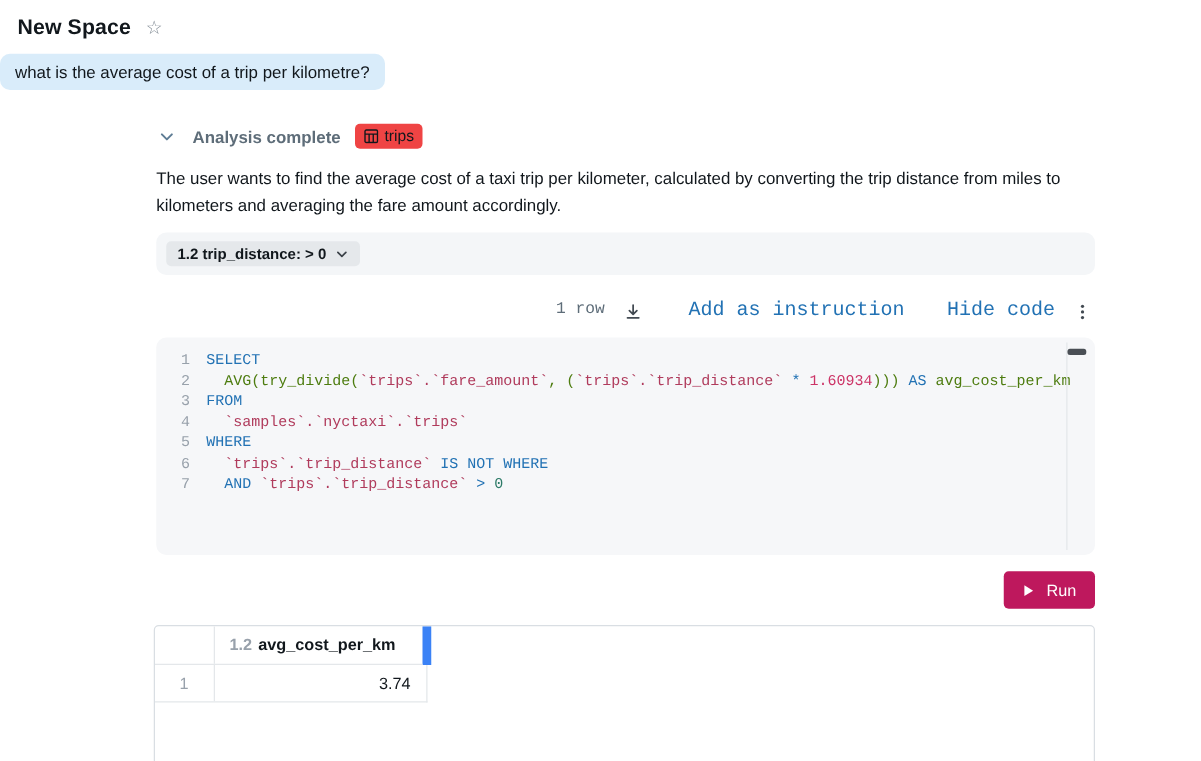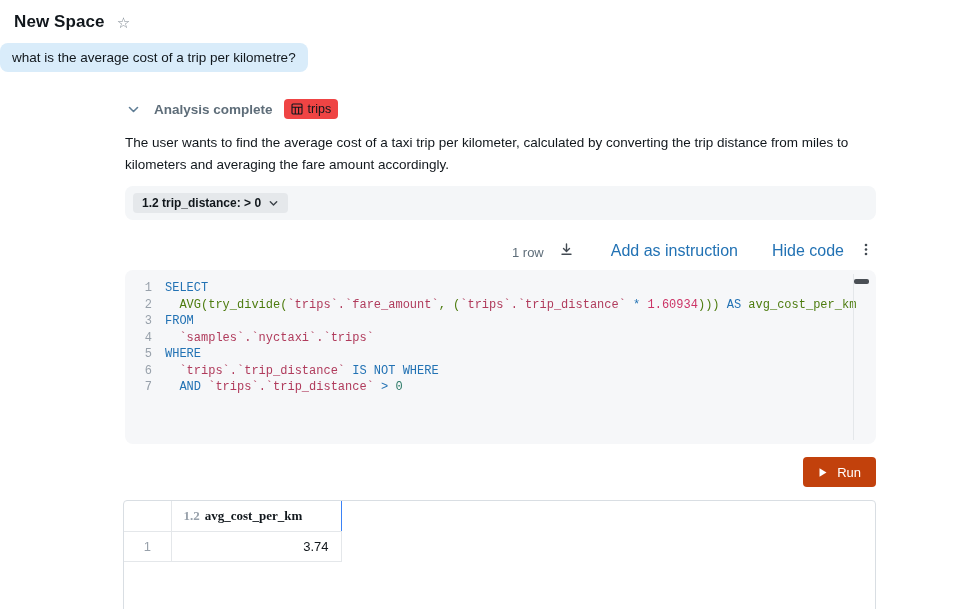--- a/index.html
+++ b/index.html
@@ -39,21 +39,21 @@
   .description { margin-top:13px; font-size:13.5px; line-height:1.6; max-width:740px; }
 
   
   .filter-bar { margin-top:11px; background:#f4f6f8; border-radius:8px; padding:7px 8px; }
   .filter-chip {
     display:inline-flex; align-items:center; gap:7px; background:#e5e8eb;
     border-radius:4px; padding:3px 9px; font-size:12px; font-weight:700; cursor:pointer;justify-content:space-between;
   }
 
   
-  .toolbar { margin-top:19px; display:flex; justify-content:flex-end; align-items:flex-end; gap:12px; font-size:13px; }
+  .toolbar { margin-top:19px; display:flex; justify-content:flex-end; align-items:flex-start; gap:12px; font-size:13px;font-family:Liberation Mono, monospace; }
   .row-count { color:#5e6d79; }
   .icon-btn { display:inline-flex; align-items:center; justify-content:center; cursor:pointer; padding:3px; }
   .link-btn { color:#2272b4; cursor:pointer; font-size:16px; }
   .link-gap { width:10px; }
 
   
   .code-block {
     margin-top:10px; background:#f6f7f9; border-radius:8px; height:174px;
     position:relative; padding:10px 26px 10px 0; overflow:hidden;
     font-family:"Liberation Mono","DejaVu Sans Mono",monospace; font-size:12px;
@@ -64,36 +64,36 @@
   .tok-kw { color:#2272b4; }
   .tok-id { color:#b03b5c; }
   .tok-num { color:#cc3366; }
   .tok-numg { color:#2c7a67; }
   .code-gutter { position:absolute; top:4px; bottom:4px; right:22px; width:0; border-left:1px solid #e4e7ea; }
   .scroll-thumb { position:absolute; top:9px; right:7px; width:15px; height:5px; background:#4a4f55; border-radius:2px; }
 
   
   .run-row { margin-top:13px; display:flex; justify-content:flex-end; }
   .run-button {
-    background:#c2410c; color:#ffffff; border:none; border-radius:4px;
+    background:#be185d; color:#ffffff; border:none; border-radius:4px;
     height:30px; padding:0 15px; font-size:13px; font-family:inherit;
     display:inline-flex; align-items:center; gap:9px; cursor:pointer;
   }
 
   
   .result-card {
     margin-top:13px; margin-left:-2px; border:1px solid #d9dee3; border-radius:4px;
     height:117px; background:#ffffff; overflow:hidden;
   }
   .result-table { border-collapse:collapse; font-size:13px; }
   .result-table th, .result-table td { height:30px; padding:0 12px; font-weight:400; }
   .col-index { width:47px; min-width:47px; text-align:center; color:#98a1ab; }
   .col-value { width:170px; min-width:170px; }
   .result-table thead th { border-bottom:1px solid #e4e7ea; text-align:left; }
-  .result-table thead th.col-value { border-left:1px solid #e4e7ea; border-right:1px solid #3b82f6;font-family:Liberation Serif, serif; }
+  .result-table thead th.col-value { border-left:1px solid #e4e7ea; border-right:7px solid #3b82f6; }
   .result-table tbody td { border-bottom:1px solid #e4e7ea; }
   .result-table tbody td.col-value { border-left:1px solid #e4e7ea; border-right:1px solid #e4e7ea; text-align:right; color:#11171c; }
   .type-icon { color:#98a1ab; font-weight:700; margin-right:5px; }
   .col-header-label { font-weight:700; color:#11171c; }
 
   svg { display:block; }
 </style>
 </head>
 <body>
 

